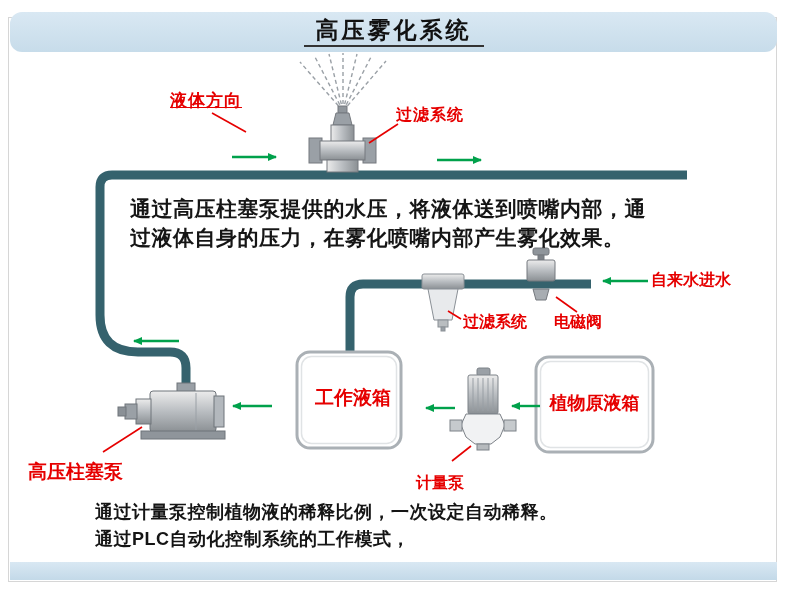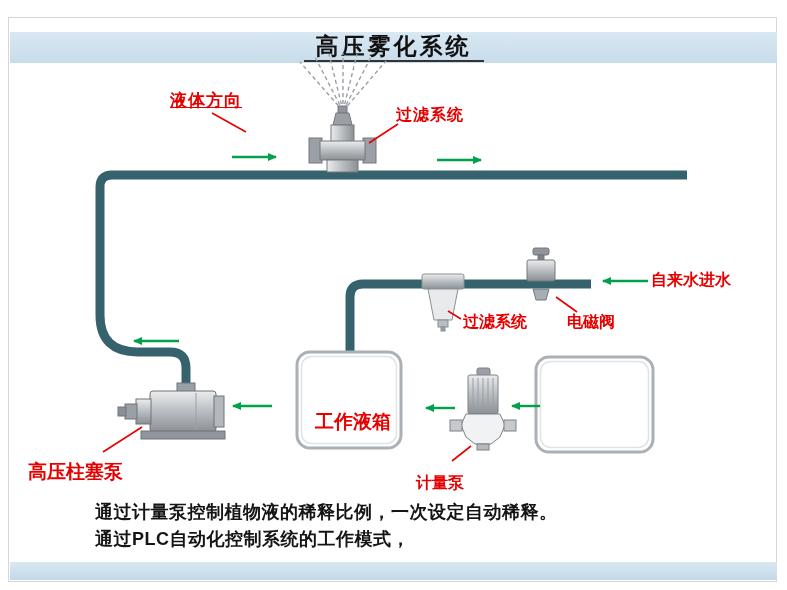--- a/index.html
+++ b/index.html
@@ -1,33 +1,33 @@
 <!DOCTYPE html>
 <html><head>
 <meta charset="utf-8">
 <style>
   html,body { margin:0; padding:0; background:#ffffff; }
   body { font-family:"Liberation Sans", sans-serif; }
   .page { position:relative; width:787px; height:590px; background:#ffffff; overflow:hidden; }
   .frame { position:absolute; left:8px; top:17px; width:769px; height:565px; border:1px solid #d6d6d6; box-sizing:border-box; }
-  .header { position:absolute; left:10px; top:32px; width:767px; height:31px;
+  .header { position:absolute; left:10px; top:12px; width:767px; height:40px;
             background:linear-gradient(#d9e8f3,#c7dcea);
-            display:flex; align-items:center; justify-content:center; }
+            display:flex; align-items:center; justify-content:center;border-radius:12px; }
   .title { font-size:23px; font-weight:700; color:#111; letter-spacing:3px;
            border-bottom:2px solid #333; padding:0 12px 1px; line-height:1.15; }
   .footer { position:absolute; left:10px; top:562px; width:767px; height:18px;
             background:linear-gradient(#d9e8f3,#c3d9e8); }
   svg.layer { position:absolute; left:0; top:0; }
   .lbl { position:absolute; color:#e60000; font-weight:700; white-space:nowrap; line-height:1.1; }
   .lbl-liquid  { left:170px; top:92px;  font-size:17px; letter-spacing:1px;text-decoration:underline; }
   .lbl-nozzle  { left:396px; top:106px; font-size:16px; letter-spacing:1px; }
   .lbl-tap     { left:651px; top:271px; font-size:16px; }
   .lbl-filter  { left:463px; top:313px; font-size:16px; }
-  .lbl-valve   { left:567px; top:313px; font-size:16px; }
-  .lbl-working { left:297px; top:388px; width:112px; text-align:center; font-size:19px;margin-top:24px; }
+  .lbl-valve   { left:554px; top:313px; font-size:16px; }
+  .lbl-working { left:297px; top:388px; width:112px; text-align:center; font-size:19px; }
   .lbl-plant   { left:536px; top:394px; width:117px; text-align:center; font-size:18px; }
   .lbl-meter   { left:416px; top:462px; font-size:16px;margin-top:12px; }
   .lbl-hp      { left:28px;  top:454px; font-size:19px;margin-top:8px; }
   .desc { position:absolute; color:#151515; font-weight:600; white-space:nowrap; }
   .desc-top    { left:130px; top:194px; font-size:21px; line-height:29px; letter-spacing:0.5px; }
   .desc-bottom { left:95px;  top:499px; font-size:18px; line-height:27px; letter-spacing:0.5px; }
 </style>
 </head>
 <body>
 
@@ -142,23 +142,28 @@
       <line x1="103" y1="452" x2="142" y2="427"></line>
     </g>
   </svg>
 
   <div class="lbl lbl-liquid">液体方向</div>
   <div class="lbl lbl-nozzle">过滤系统</div>
   <div class="lbl lbl-tap">自来水进水</div>
   <div class="lbl lbl-filter">过滤系统</div>
   <div class="lbl lbl-valve">电磁阀</div>
   <div class="lbl lbl-working">工作液箱</div>
+  <div class="lbl lbl-plant">植物原液箱</div>
   <div class="lbl lbl-meter">计量泵</div>
   <div class="lbl lbl-hp">高压柱塞泵</div>
 
+  <div class="desc desc-top">
+    <div>通过高压柱塞泵提供的水压，将液体送到喷嘴内部，通</div>
+    <div>过液体自身的压力，在雾化喷嘴内部产生雾化效果。</div>
+  </div>
 
   <div class="desc desc-bottom">
     <div>通过计量泵控制植物液的稀释比例，一次设定自动稀释。</div>
     <div>通过PLC自动化控制系统的工作模式，</div>
   </div>
 
   <div class="footer"></div>
 
 </div>
 

